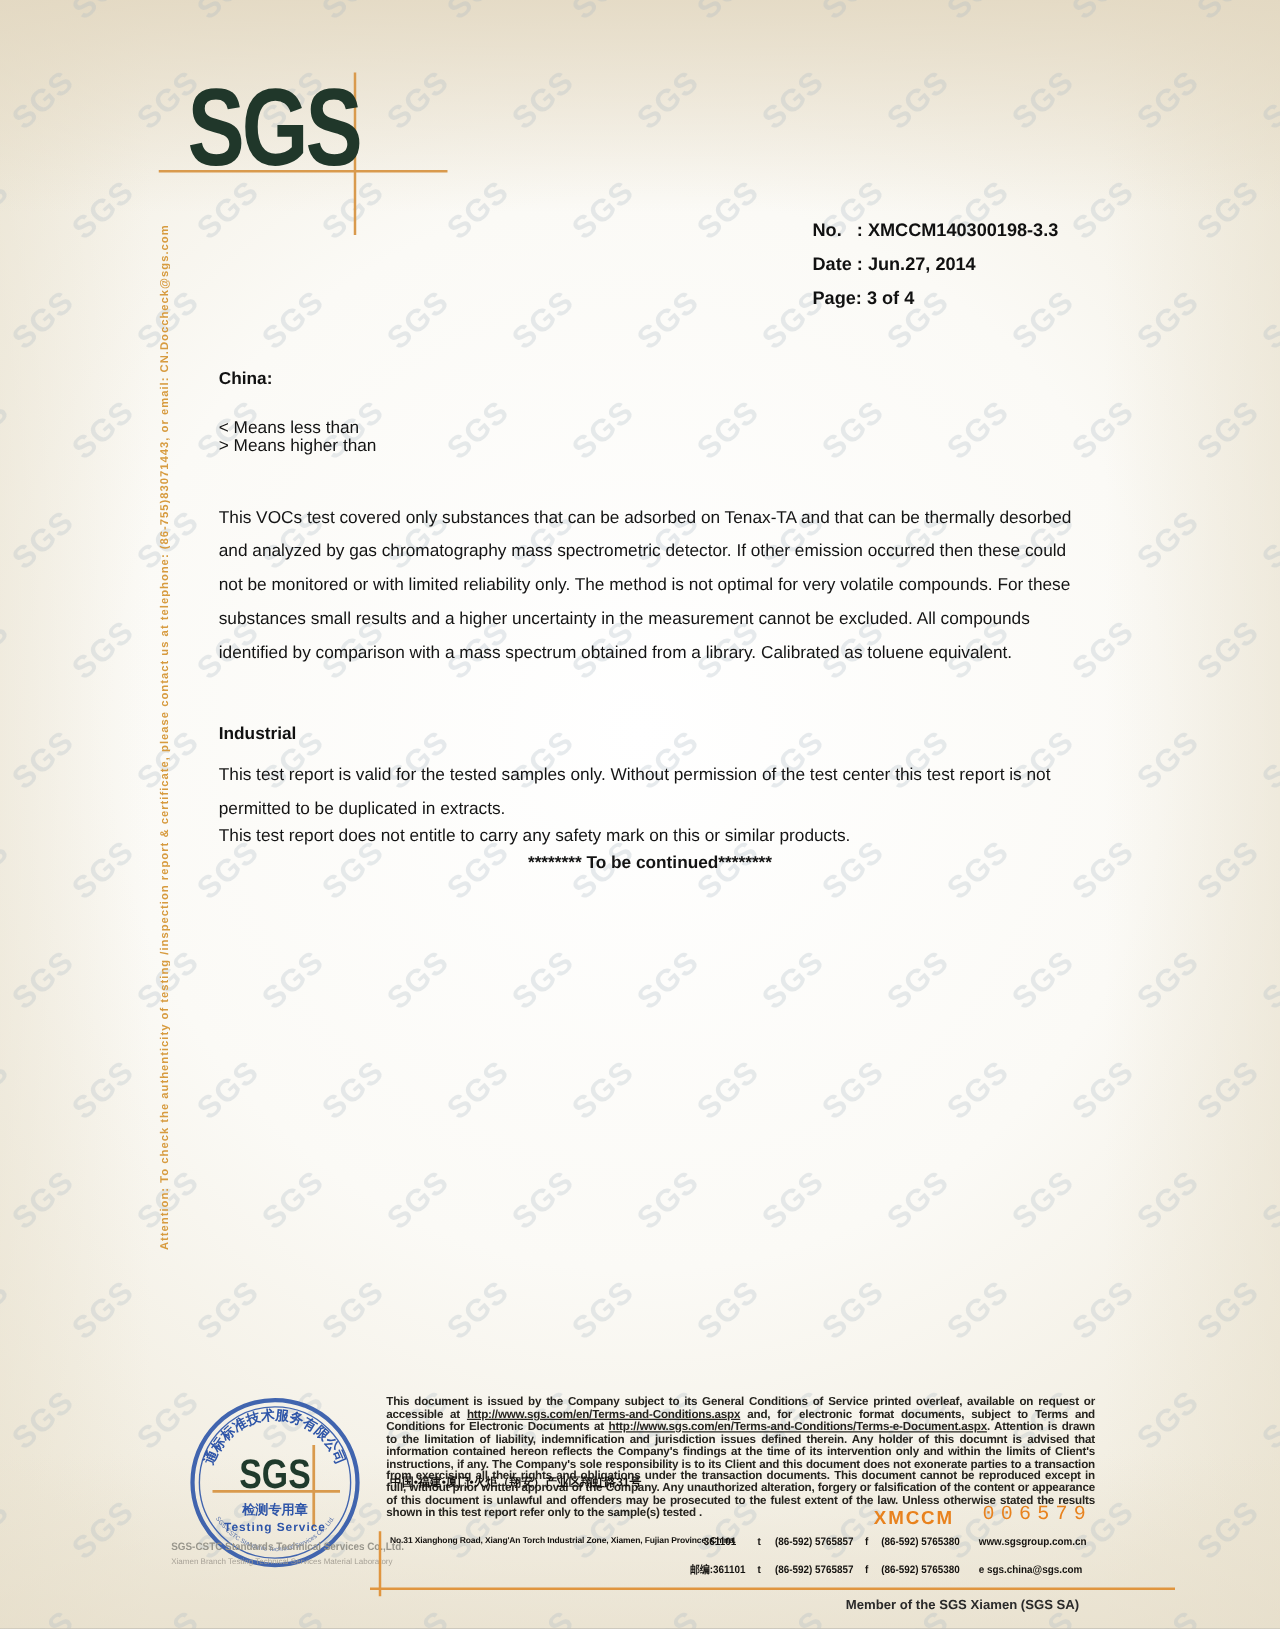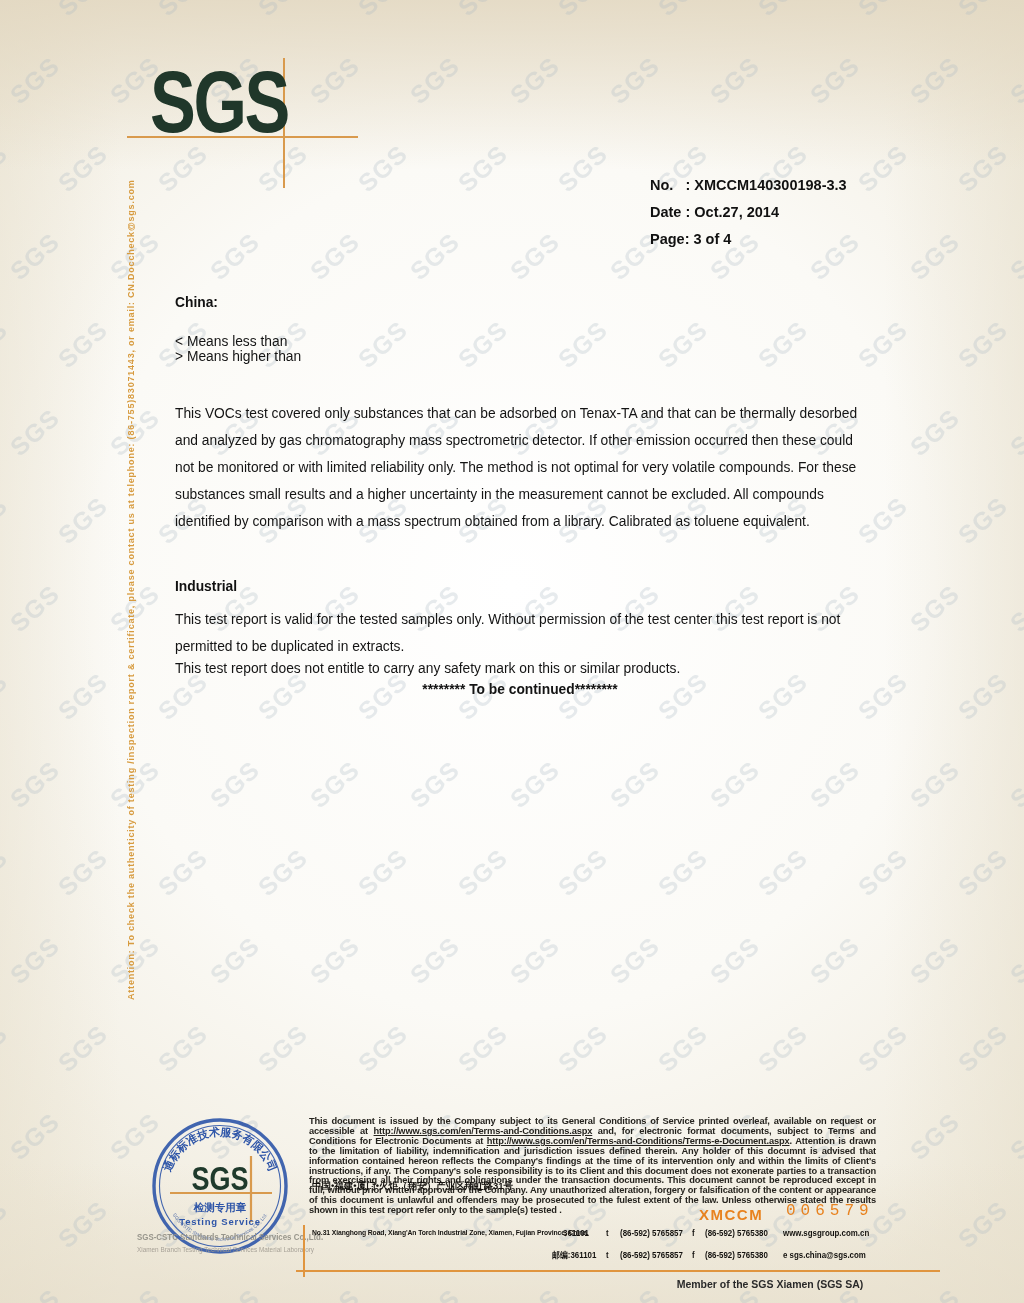--- a/index.html
+++ b/index.html
@@ -238,21 +238,21 @@
       <span class="wm" style="left: 907px; top: 1298px;">SGS</span>
       <span class="wm" style="left: 1007px; top: 1298px;">SGS</span>
     </div>
 
   <div class="abs logo-text">SGS</div>
   <div class="abs logo-hline"></div>
   <div class="abs logo-vline"></div>
 
   <div class="abs hdr-info">
     <div>No.   : XMCCM140300198-3.3</div>
-    <div>Date : Oct.27, 2014</div>
+    <div>Date : Jun.27, 2014</div>
     <div>Page: 3 of 4</div>
   </div>
 
   <div class="abs side-note">Attention: To check the authenticity of testing /inspection report &amp; certificate, please contact us at telephone: (86-755)83071443, or email: CN.Doccheck@sgs.com</div>
 
   <div class="abs h-bold" style="left:175px;top:295px;">China:</div>
   <div class="abs body-line" style="left:175px;top:322px;margin-top:12px;">&lt; Means less than</div>
   <div class="abs body-line" style="left:175px;top:349px;">&gt; Means higher than</div>
 
   <div class="abs para" style="top:400px;">This VOCs test covered only substances that can be adsorbed on Tenax-TA and that can be thermally desorbed and analyzed by gas chromatography mass spectrometric detector. If other emission occurred then these could not be monitored or with limited reliability only. The method is not optimal for very volatile compounds. For these substances small results and a higher uncertainty in the measurement cannot be excluded. All compounds identified by comparison with a mass spectrum obtained from a library. Calibrated as toluene equivalent.</div>

